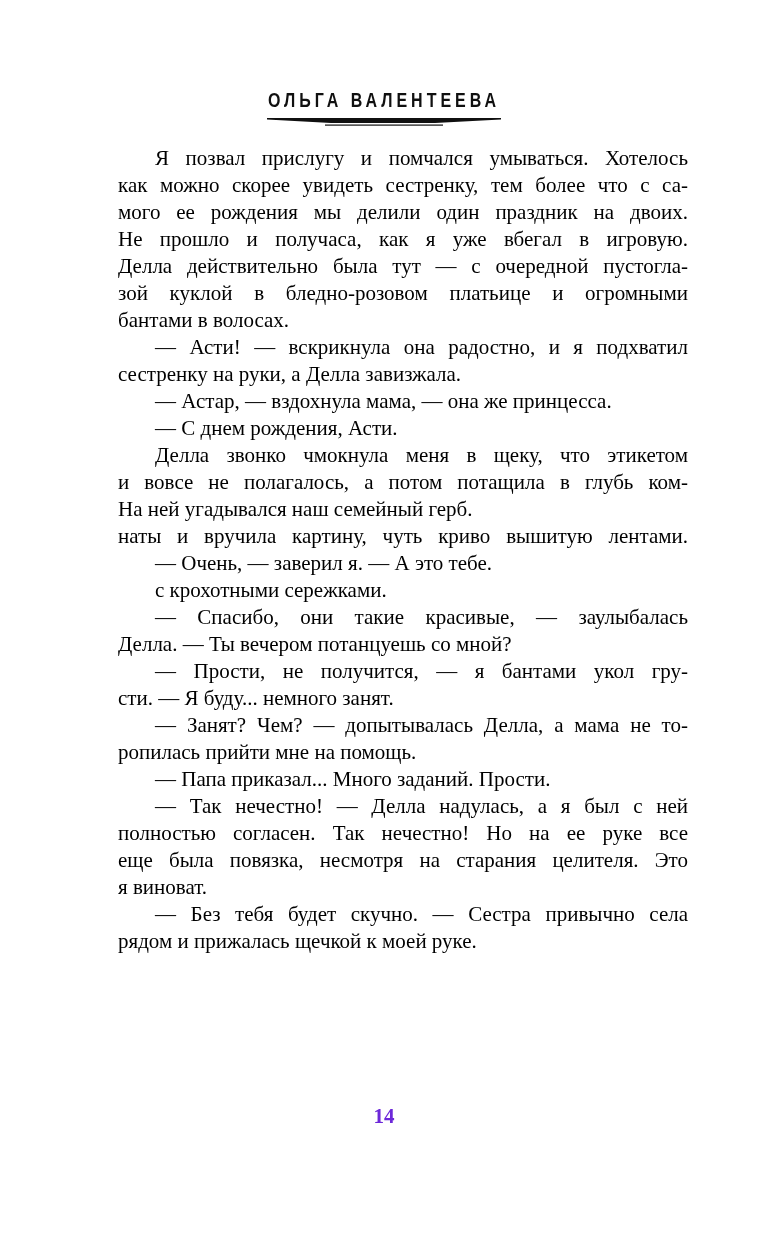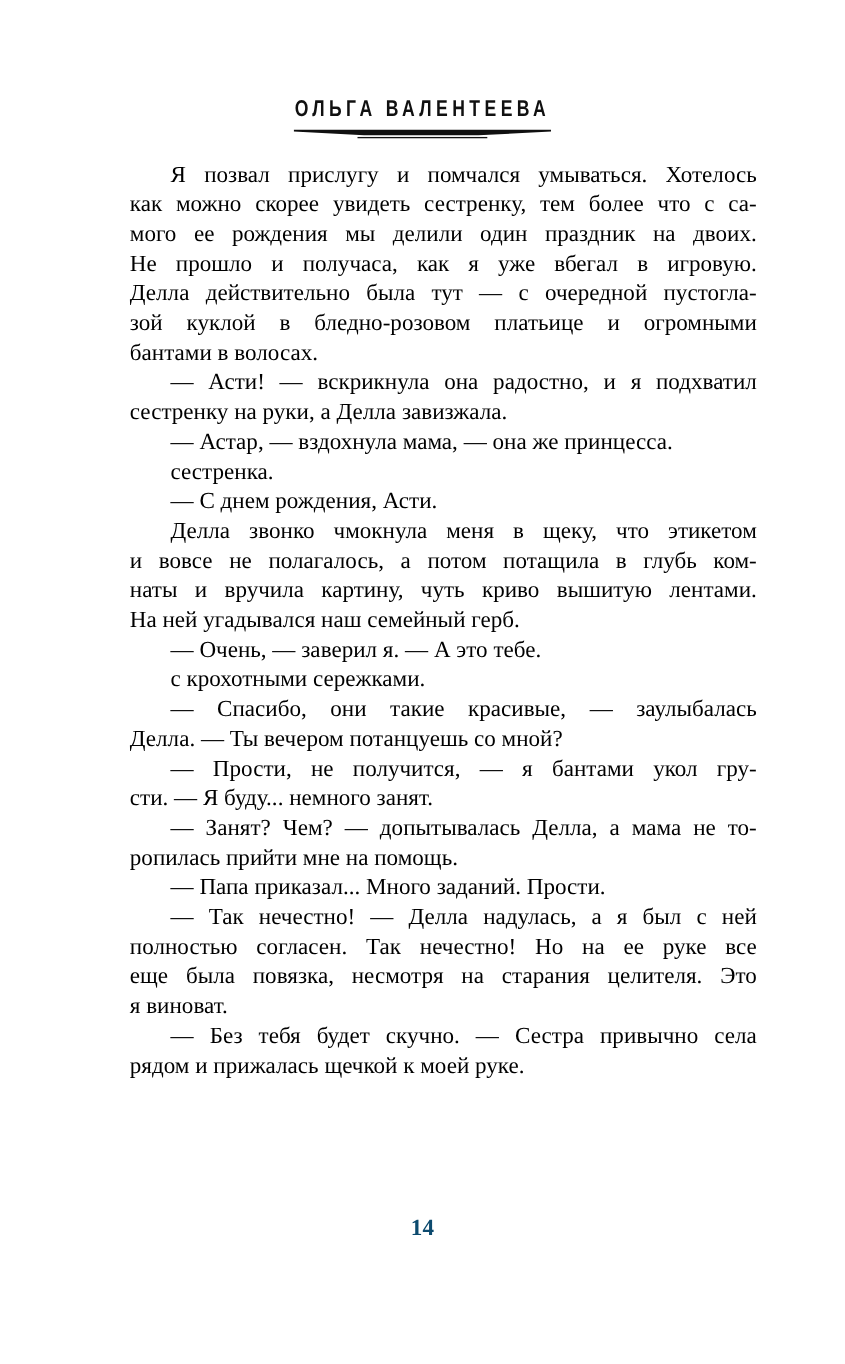--- a/index.html
+++ b/index.html
@@ -62,21 +62,21 @@
   .footer {
     position: absolute;
     top: 1104px;
     left: 0;
     width: 768px;
     text-align: center;
   }
   .page-number {
     font-size: 21px;
     font-weight: bold;
-    color: #0c4a6e;
+    color: #6d28d9;
   }
 </style>
 </head>
 <body>
 
 <div class="page" style="background: rgb(255, 255, 255); color: rgb(22, 22, 22);">
 
   <div class="header">
     <span class="author-title">ОЛЬГА ВАЛЕНТЕЕВА</span>
     <div class="ornament-wrap">
@@ -98,30 +98,29 @@
         <div class="line last">бантами в волосах.</div>
       </div>
       <div class="para">
         <div class="line">— Асти! — вскрикнула она радостно, и я подхватил</div>
         <div class="line last">сестренку на руки, а Делла завизжала.</div>
       </div>
       <div class="para">
         <div class="line last">— Астар, — вздохнула мама, — она же принцесса.</div>
       </div>
       <div class="para">
-        <div class="line last">сестренка.</div>
       </div>
       <div class="para">
         <div class="line last">— С днем рождения, Асти.</div>
       </div>
       <div class="para">
         <div class="line">Делла звонко чмокнула меня в щеку, что этикетом</div>
         <div class="line">и вовсе не полагалось, а потом потащила в глубь ком-</div>
+        <div class="line last">На ней угадывался наш семейный герб.</div>
         <div class="line">наты и вручила картину, чуть криво вышитую лентами.</div>
-        <div class="line last">На ней угадывался наш семейный герб.</div>
       </div>
       <div class="para">
         <div class="line last">— Очень, — заверил я. — А это тебе.</div>
       </div>
       <div class="para">
         <div class="line last">с крохотными сережками.</div>
       </div>
       <div class="para">
         <div class="line">— Спасибо, они такие красивые, — заулыбалась</div>
         <div class="line last">Делла. — Ты вечером потанцуешь со мной?</div>

